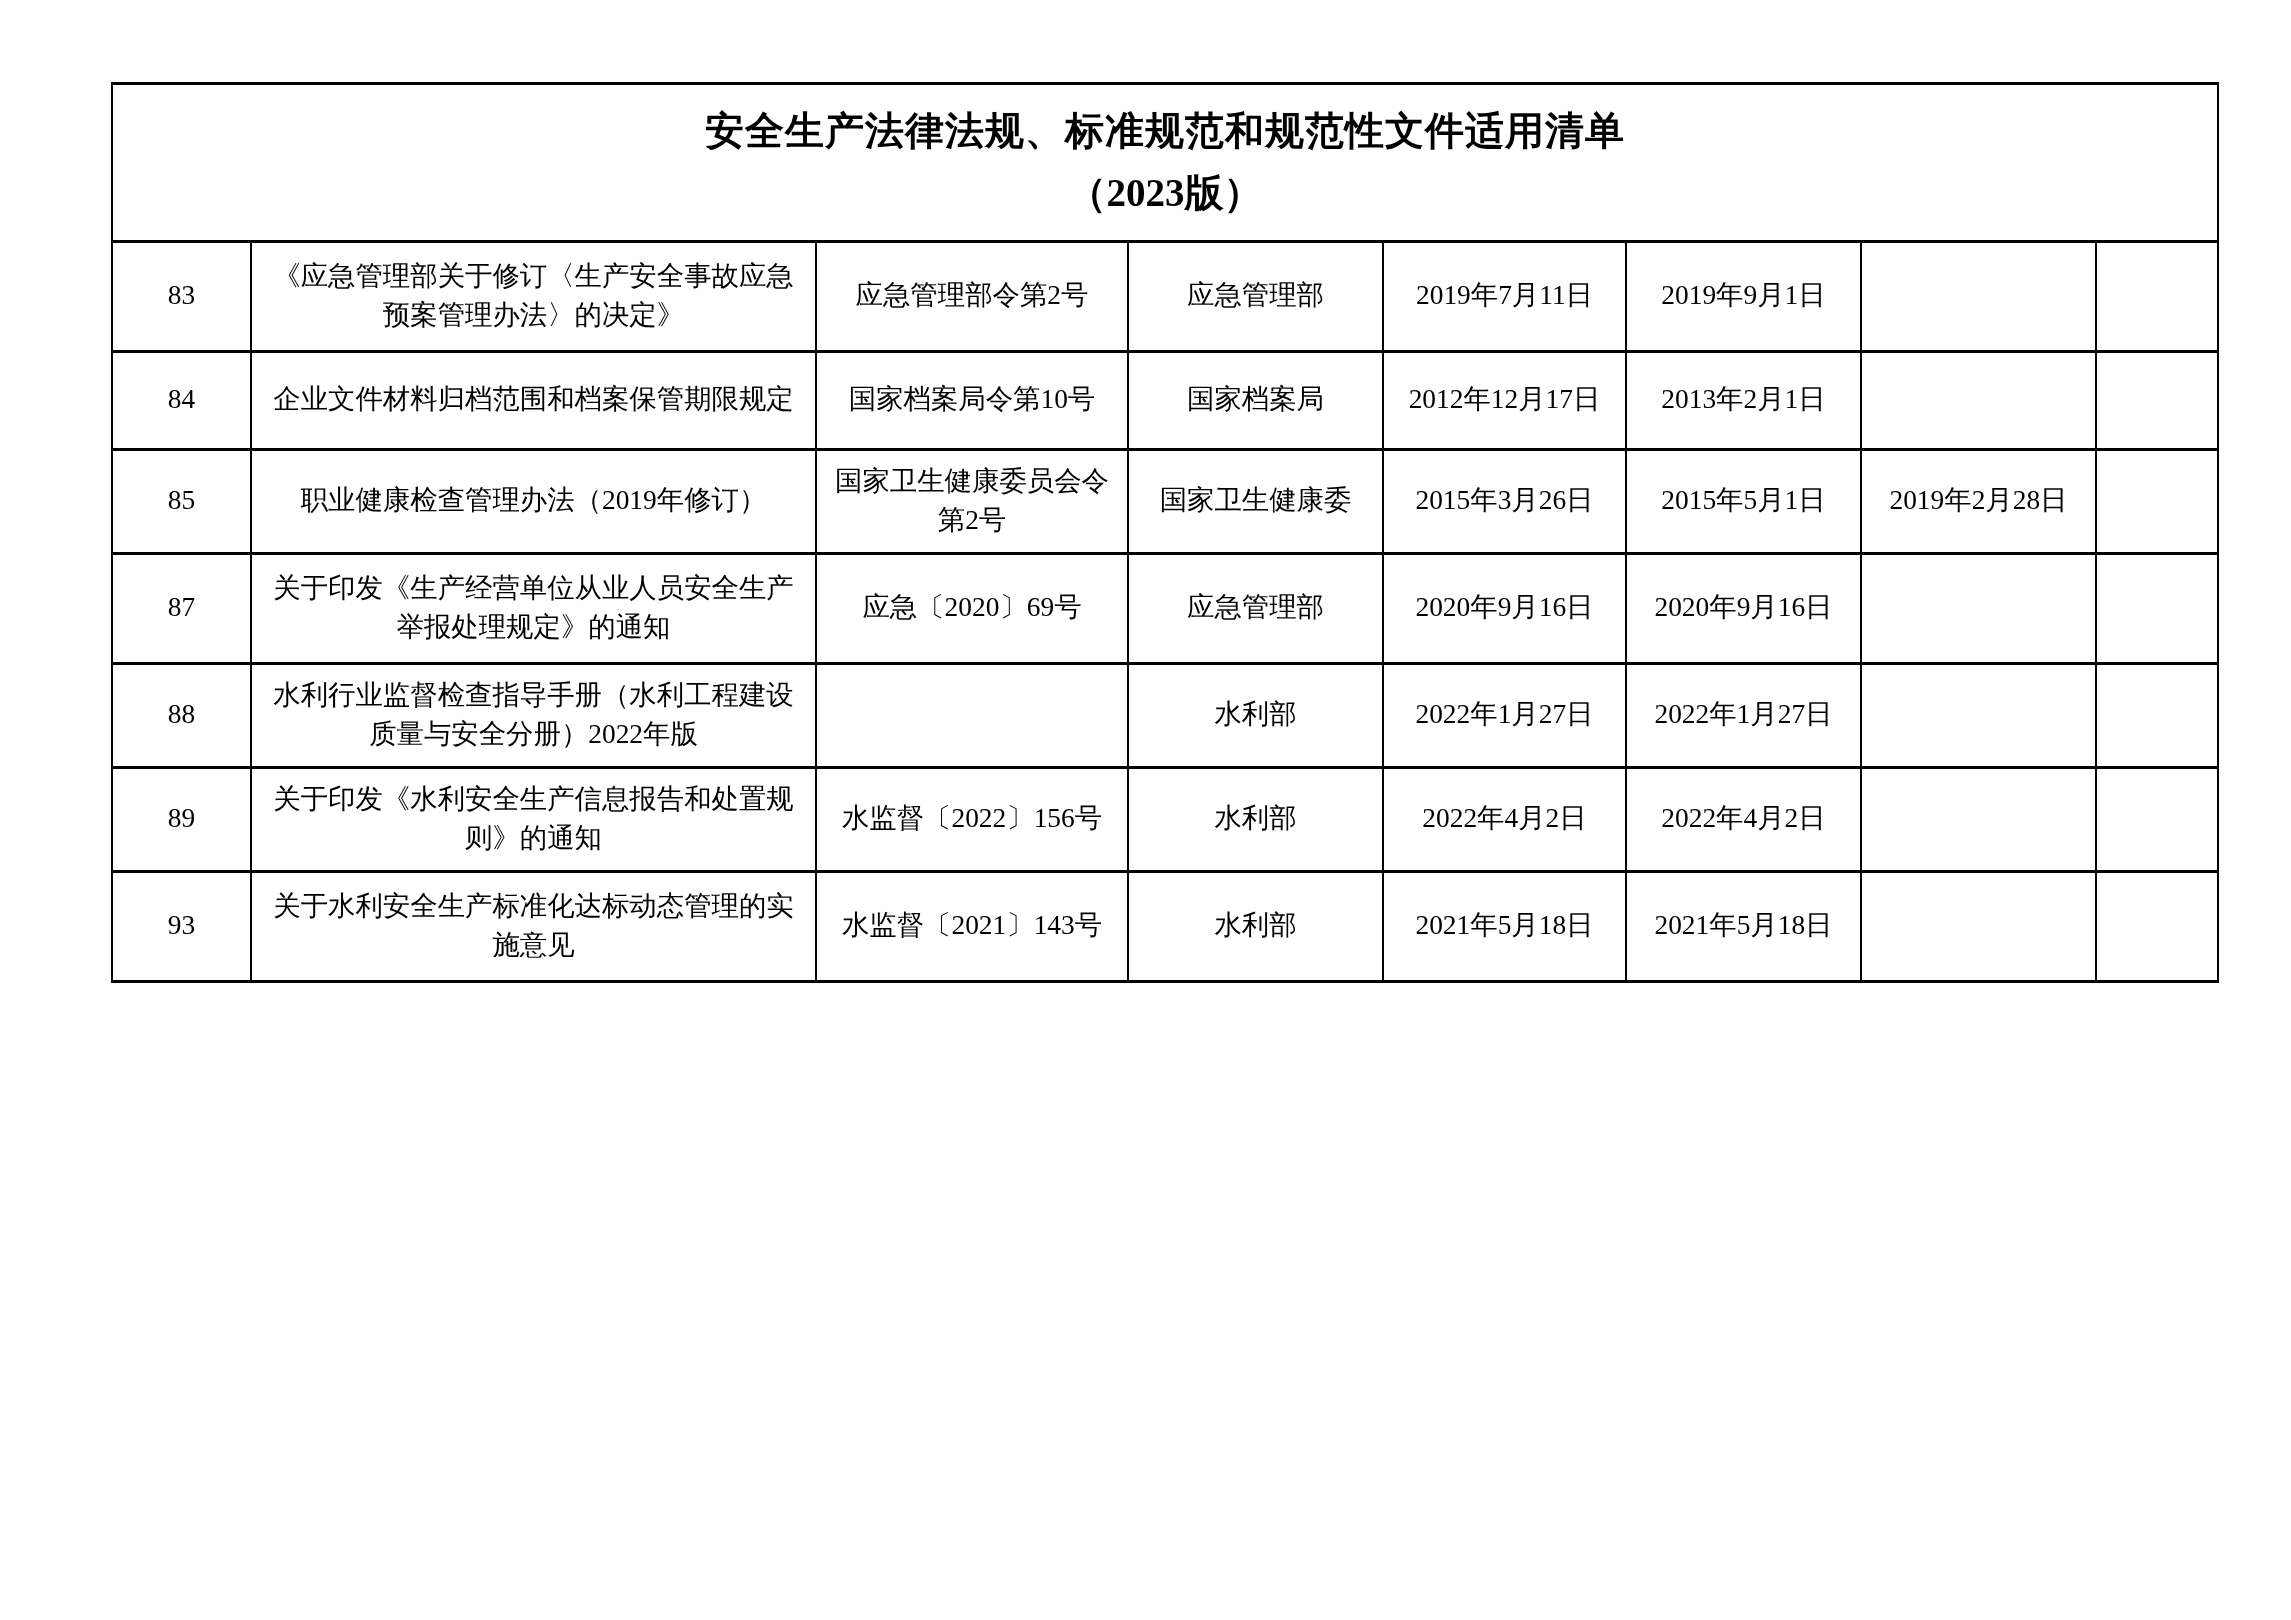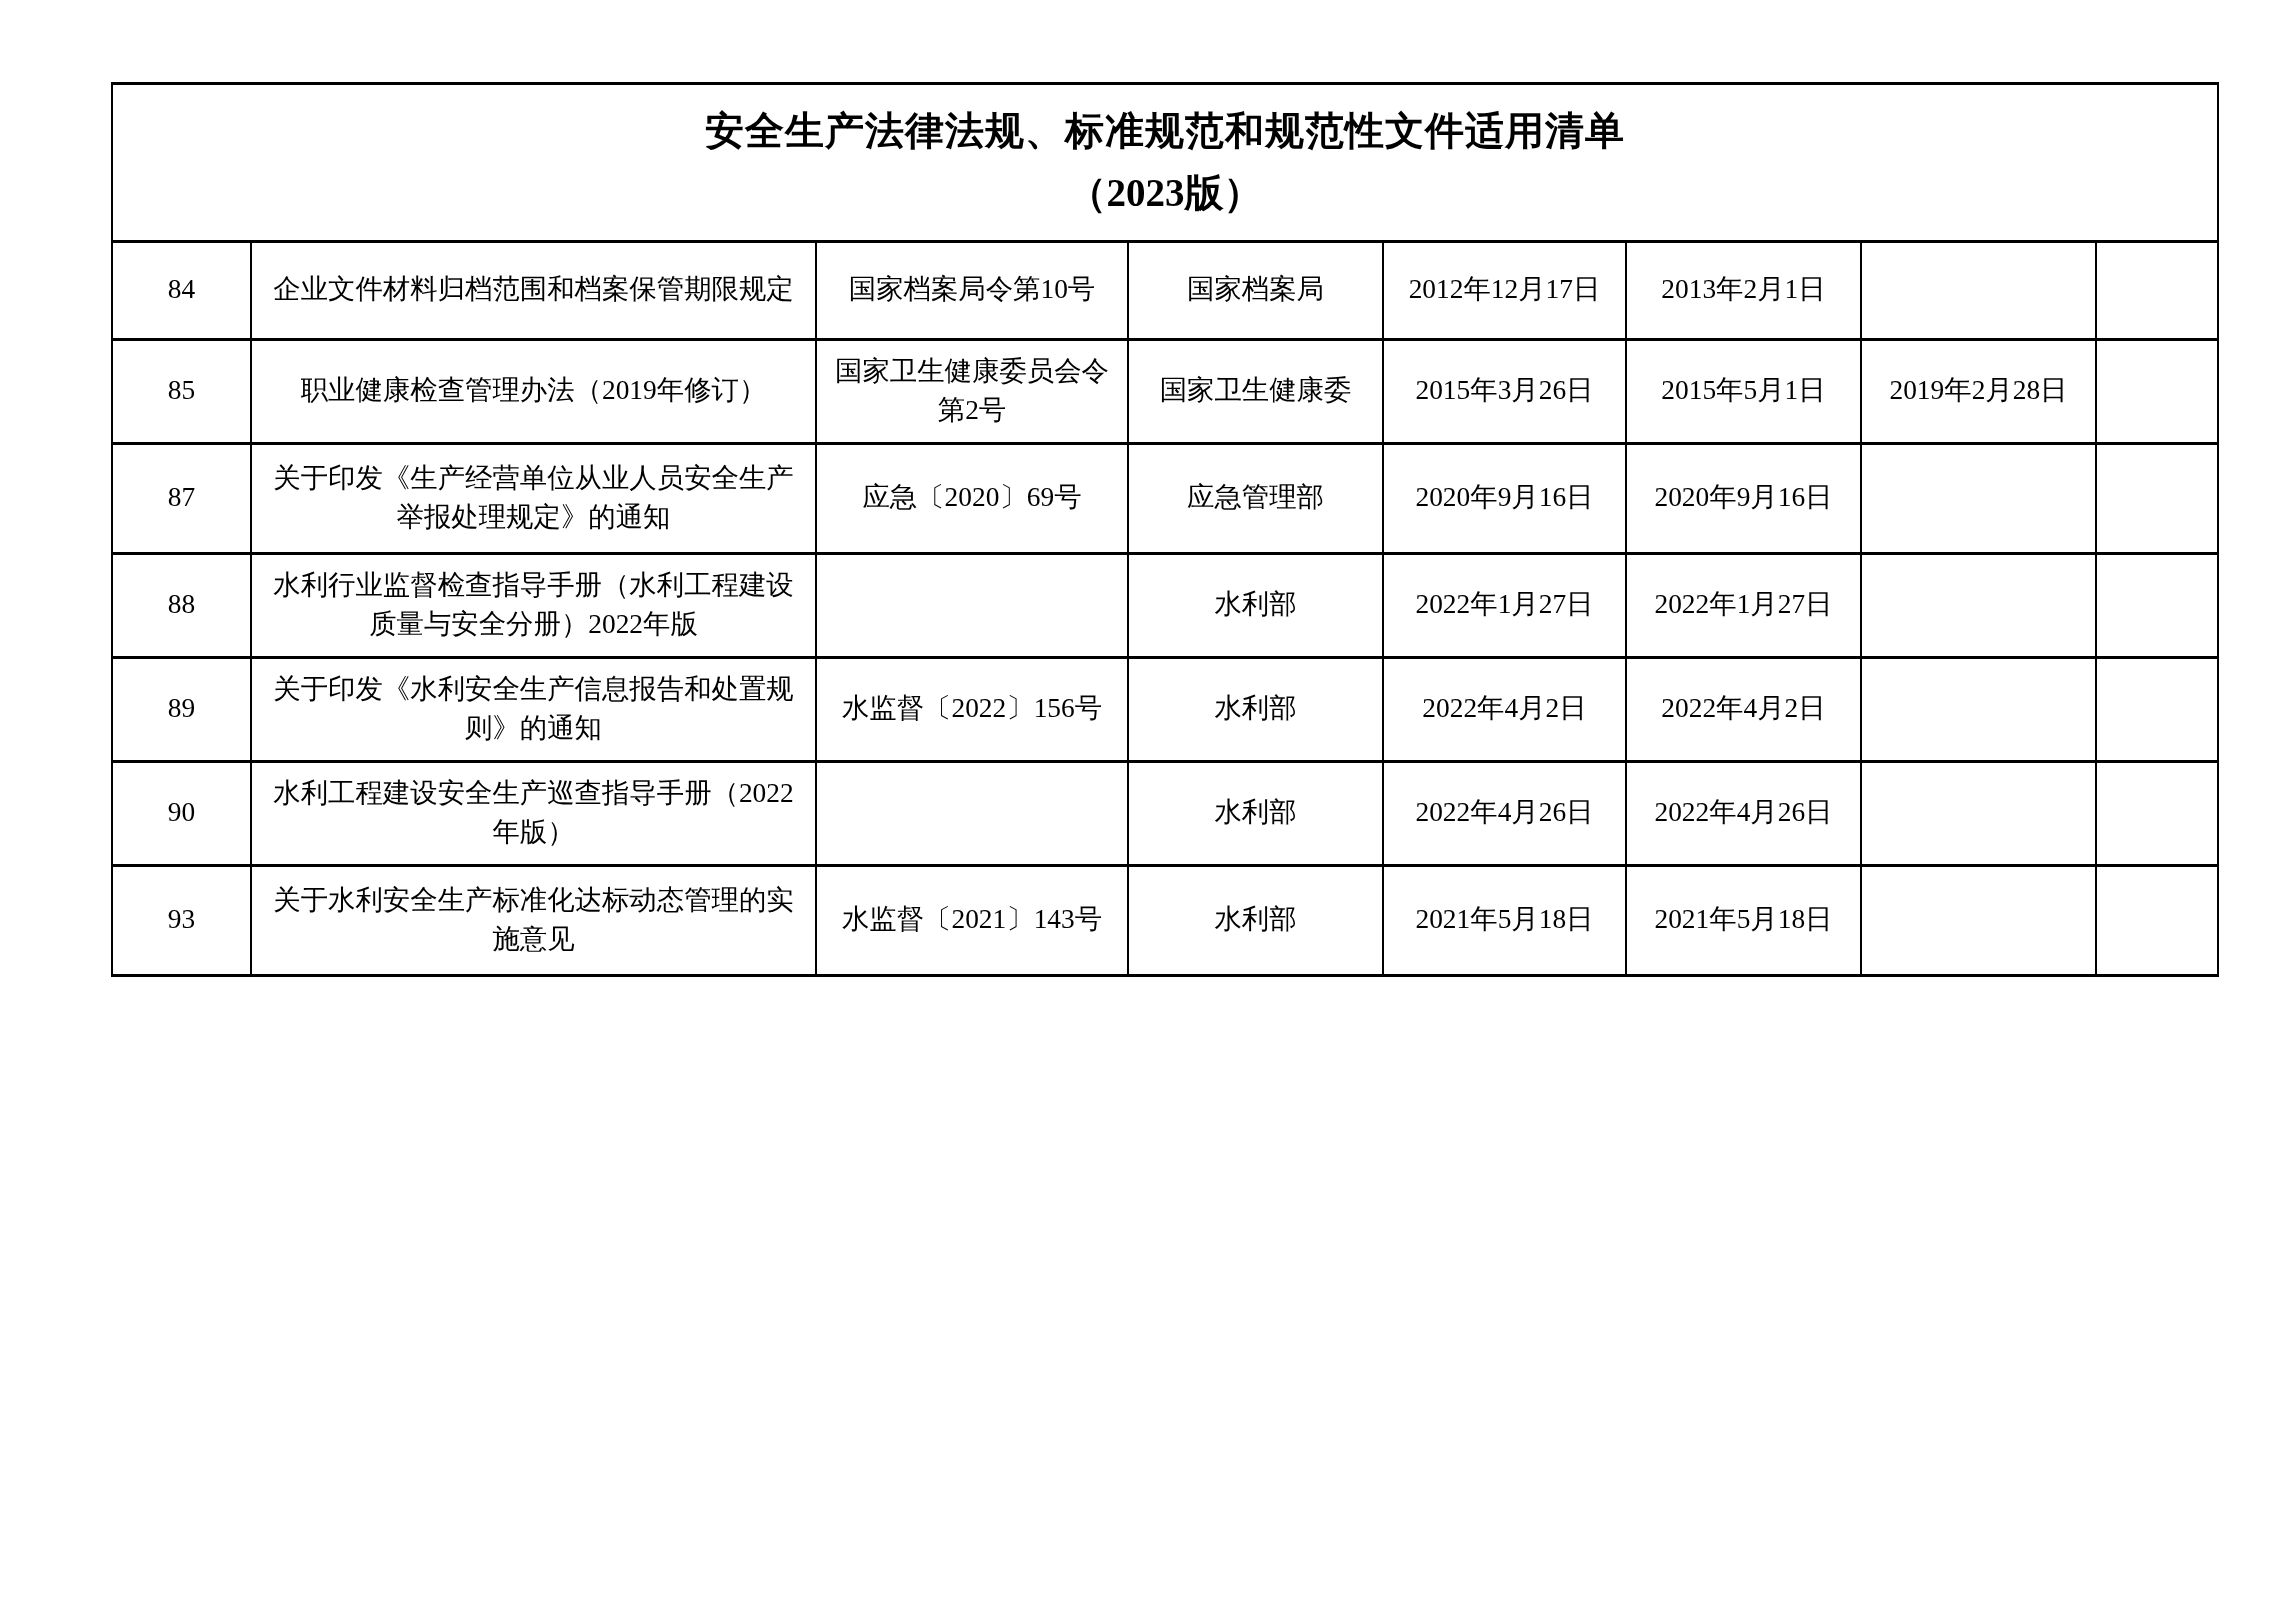--- a/index.html
+++ b/index.html
@@ -81,20 +81,30 @@
       <col style="width:122px">
     </colgroup>
     <tbody>
       <tr>
         <td class="title-cell" colspan="8">
           <div class="title-line1">安全生产法律法规、标准规范和规范性文件适用清单</div>
           <div class="title-line2">（2023版）</div>
         </td>
       </tr>
 
+      <tr class="r-tall">
+        <td>83</td>
+        <td class="cell-name">《应急管理部关于修订〈生产安全事故应急预案管理办法〉的决定》</td>
+        <td>应急管理部令第2号</td>
+        <td>应急管理部</td>
+        <td>2019年7月11日</td>
+        <td>2019年9月1日</td>
+        <td></td>
+        <td></td>
+      </tr>
 
       <tr class="r-short">
         <td>84</td>
         <td class="cell-name">企业文件材料归档范围和档案保管期限规定</td>
         <td>国家档案局令第10号</td>
         <td>国家档案局</td>
         <td>2012年12月17日</td>
         <td>2013年2月1日</td>
         <td></td>
         <td></td>
@@ -138,30 +148,20 @@
         <td>89</td>
         <td class="cell-name">关于印发《水利安全生产信息报告和处置规则》的通知</td>
         <td>水监督〔2022〕156号</td>
         <td>水利部</td>
         <td>2022年4月2日</td>
         <td>2022年4月2日</td>
         <td></td>
         <td></td>
       </tr>
 
-      <tr class="r-mid">
-        <td>90</td>
-        <td class="cell-name">水利工程建设安全生产巡查指导手册（2022年版）</td>
-        <td></td>
-        <td>水利部</td>
-        <td>2022年4月26日</td>
-        <td>2022年4月26日</td>
-        <td></td>
-        <td></td>
-      </tr>
 
 
 
       <tr class="r-tall">
         <td>93</td>
         <td class="cell-name">关于水利安全生产标准化达标动态管理的实施意见</td>
         <td>水监督〔2021〕143号</td>
         <td>水利部</td>
         <td>2021年5月18日</td>
         <td>2021年5月18日</td>

